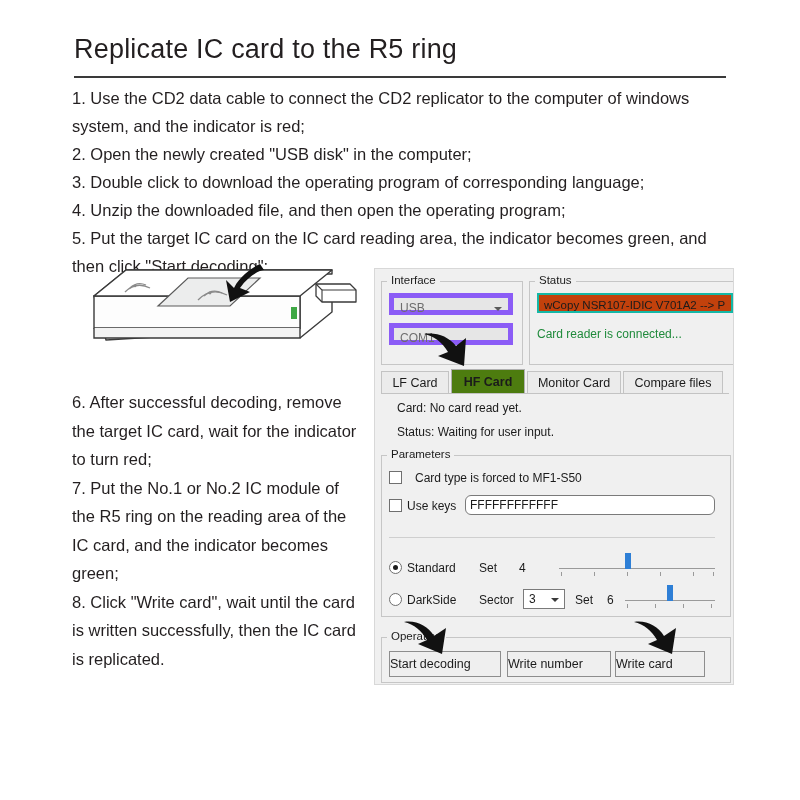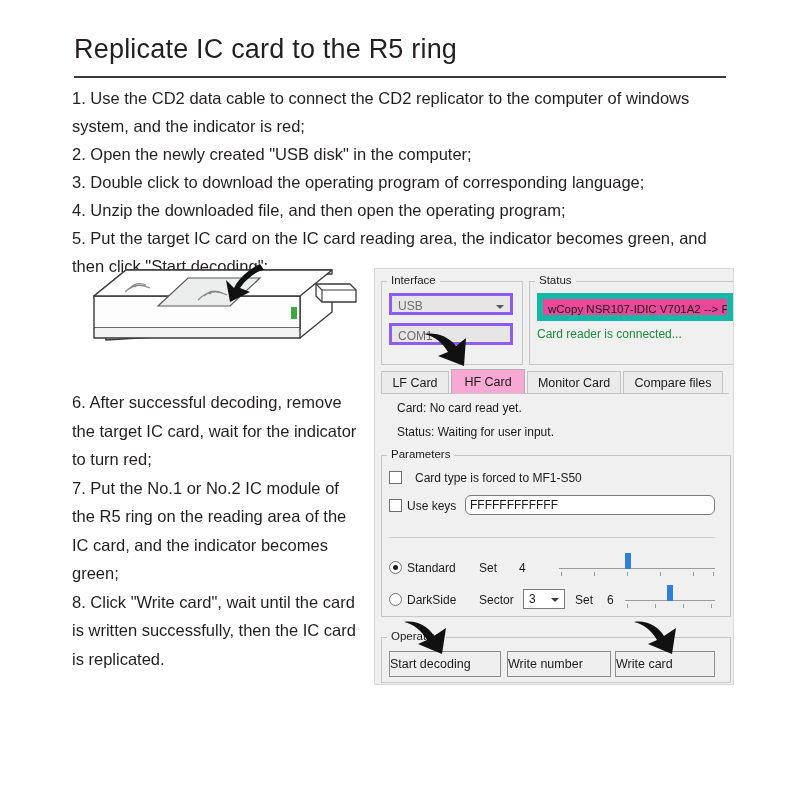--- a/index.html
+++ b/index.html
@@ -97,41 +97,41 @@
     position: absolute;
     background: #f0f0f0;
     padding: 0 4px;
     font-size: 11.5px;
     color: #1b1b1b;
   }
   .combo {
     position: absolute;
     height: 22px;
     background: #e6e6e6;
-    border: 3px solid #8b5cf6;
+    border: 5px solid #8b5cf6;
     box-sizing: border-box;
     color: #6d6d6d;
     font-size: 12px;
     line-height: 20px;
     padding-left: 6px;
   }
   .combo .arrow {
     position: absolute;
     right: 6px;
     top: 9px;
     width: 0; height: 0;
     border-left: 4px solid transparent;
     border-right: 4px solid transparent;
     border-top: 4px solid #5a5a5a;
   }
   .status-field {
     position: absolute;
-    height: 28px;
-    background: #ec4899;
-    border: 6px solid #14b8a6;
+    height: 20px;
+    background: #c2410c;
+    border: 2px solid #14b8a6;
     box-sizing: border-box;
     font-size: 11.5px;
     line-height: 20px;
     padding-left: 5px;
     color: #1b1b1b;
     overflow: hidden;
     white-space: nowrap;
   }
   .status-msg {
     position: absolute;
@@ -156,22 +156,22 @@
     border-bottom: none;
     box-sizing: border-box;
     font-size: 12.5px;
     text-align: center;
     color: #1b1b1b;
   }
   .tab.active {
     top: 0;
     height: 24px;
     line-height: 24px;
-    background: #f9a8d4;
-    font-weight: normal;
+    background: #4d7c0f;
+    font-weight: bold;
     border-color: #b0b0b0;
     z-index: 3;
   }
   .tab-underline {
     position: absolute;
     left: 6px;
     top: 124px;
     width: 348px;
     height: 1px;
     background: #c3c3c3;
@@ -395,21 +395,21 @@
     <div class="slider-tick" style="left:252px; top:335px;"></div>
     <div class="slider-tick" style="left:280px; top:335px;"></div>
     <div class="slider-tick" style="left:308px; top:335px;"></div>
     <div class="slider-tick" style="left:336px; top:335px;"></div>
 
     <div class="group" style="left:6px; top:368px; width:348px; height:44px;"></div>
     <div class="group-label" style="left:12px; top:361px;">Operating</div>
 
     <div class="btn" style="left:14px; top:382px; width:112px;">Start decoding</div>
     <div class="btn" style="left:132px; top:382px; width:104px;">Write number</div>
-    <div class="btn" style="left:240px; top:382px; width:100px;">Write card</div>
+    <div class="btn" style="left:240px; top:382px; width:90px;">Write card</div>
   </div>
 
   <svg class="arrow-svg" style="left:420px; top:330px;" width="60" height="48" viewBox="0 0 60 48">
     <path d="M4 4 C16 2 28 6 36 16 L46 8 L44 36 L18 26 L28 22 C22 12 14 6 4 4 Z" fill="#111111"></path>
   </svg>
   <svg class="arrow-svg" style="left:400px; top:620px;" width="58" height="44" viewBox="0 0 58 44">
     <path d="M4 2 C16 0 28 6 34 16 L46 8 L42 34 L18 24 L27 20 C22 11 14 4 4 2 Z" fill="#111111"></path>
   </svg>
   <svg class="arrow-svg" style="left:630px; top:620px;" width="58" height="44" viewBox="0 0 58 44">
     <path d="M4 2 C16 0 28 6 34 16 L46 8 L42 34 L18 24 L27 20 C22 11 14 4 4 2 Z" fill="#111111"></path>

